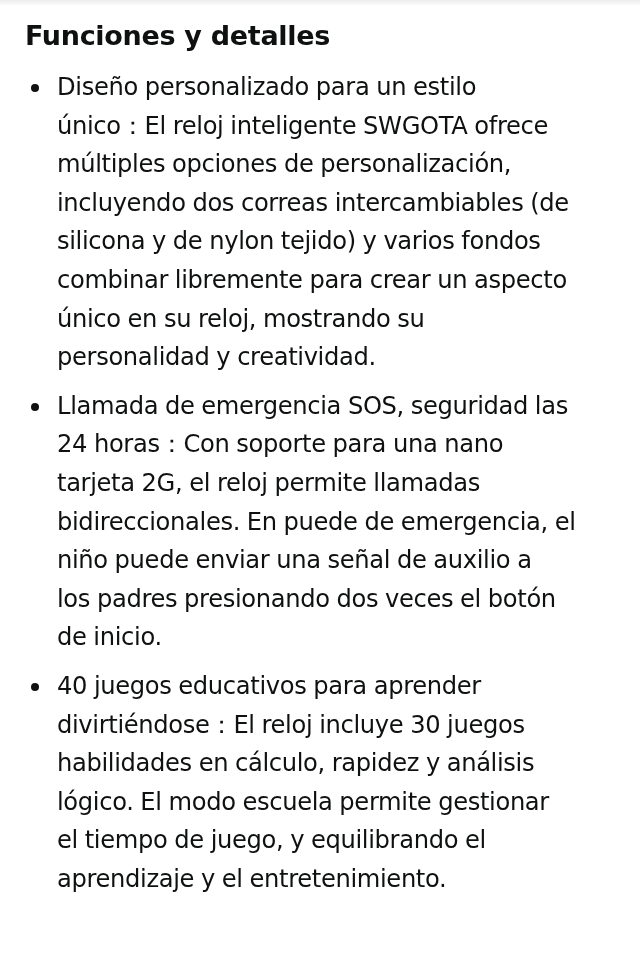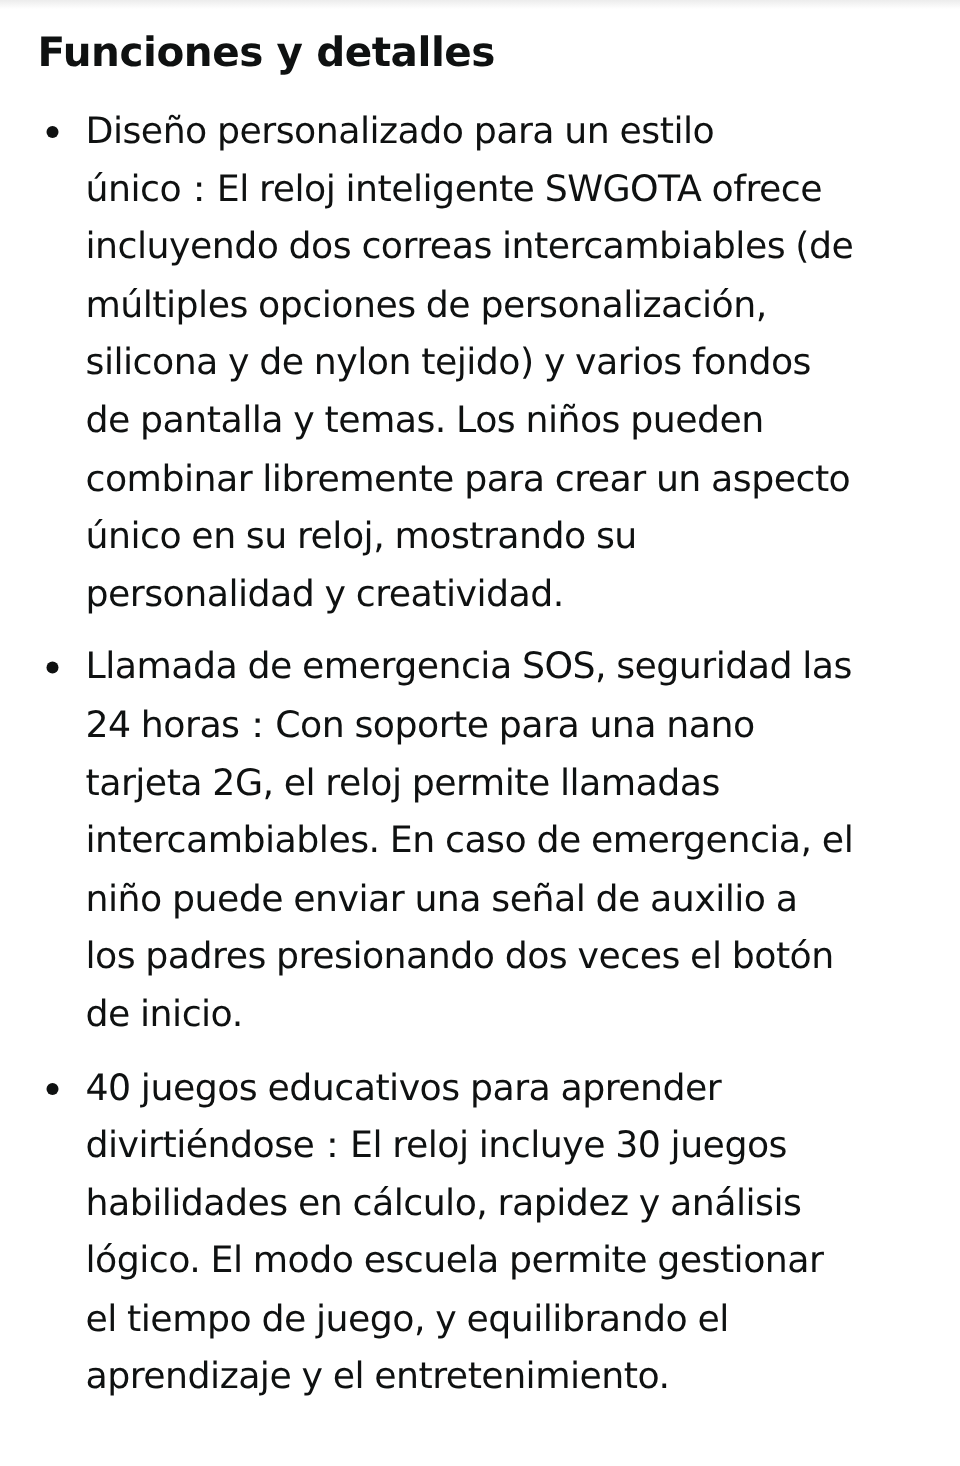--- a/index.html
+++ b/index.html
@@ -80,34 +80,33 @@
 <div class="top-shade"></div>
 
 <div class="section">
   <h2 class="title">Funciones y detalles</h2>
 
   <ul class="bullets">
     <li class="bullet-item">
       <span class="bullet-dot"></span>
       <span class="line">Diseño personalizado para un estilo</span>
       <span class="line">único：El reloj inteligente SWGOTA ofrece</span>
+      <span class="line">múltiples opciones de personalización,</span>
       <span class="line">incluyendo dos correas intercambiables (de</span>
-      <span class="line">múltiples opciones de personalización,</span>
       <span class="line">silicona y de nylon tejido) y varios fondos</span>
-      <span class="line">de pantalla y temas. Los niños pueden</span>
       <span class="line">combinar libremente para crear un aspecto</span>
       <span class="line">único en su reloj, mostrando su</span>
       <span class="line">personalidad y creatividad.</span>
     </li>
     <li class="bullet-item">
       <span class="bullet-dot"></span>
       <span class="line">Llamada de emergencia SOS, seguridad las</span>
       <span class="line">24 horas：Con soporte para una nano</span>
       <span class="line">tarjeta 2G, el reloj permite llamadas</span>
-      <span class="line">intercambiables. En caso de emergencia, el</span>
+      <span class="line">bidireccionales. En puede de emergencia, el</span>
       <span class="line">niño puede enviar una señal de auxilio a</span>
       <span class="line">los padres presionando dos veces el botón</span>
       <span class="line">de inicio.</span>
     </li>
     <li class="bullet-item">
       <span class="bullet-dot"></span>
       <span class="line">40 juegos educativos para aprender</span>
       <span class="line">divirtiéndose：El reloj incluye 30 juegos</span>
       <span class="line">habilidades en cálculo, rapidez y análisis</span>
       <span class="line">lógico. El modo escuela permite gestionar</span>

